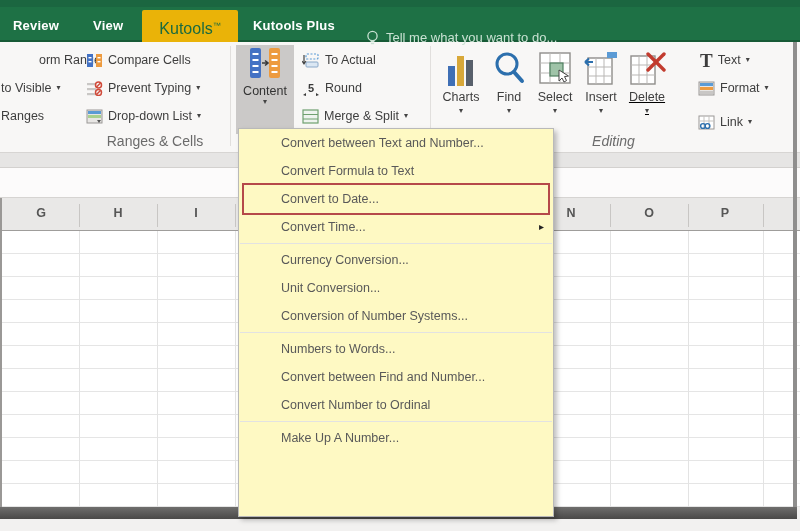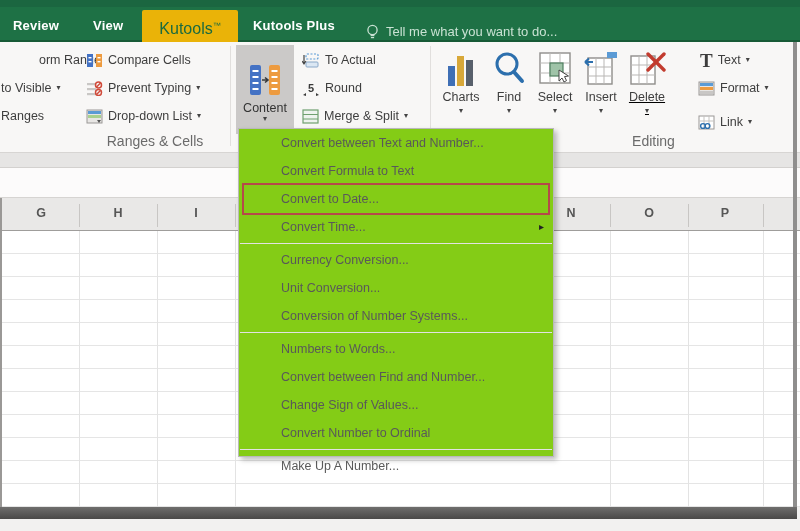--- a/index.html
+++ b/index.html
@@ -14,39 +14,39 @@
   
   #tabbar{left:0;top:0;width:800px;height:42px;background:#1e7145;}
   #tabbar-topline{left:0;top:0;width:800px;height:7px;background:#1b6640;}
   #tabbar-bottomline{left:0;top:40px;width:800px;height:2px;background:#175a36;}
   .tab{top:12px;height:28px;line-height:28px;color:#ffffff;font-size:13px;
        font-weight:600;letter-spacing:.2px;z-index:3;cursor:default;}
   #tab-kutools{left:142px;top:10px;width:96px;height:32px;background:#eab308;
        color:#1a6a40;text-align:center;line-height:32px;z-index:4;
        border-radius:2px 2px 0 0;}
   #tab-kutools sup{font-size:8px;}
-  #tellme{left:366px;top:18px;height:28px;line-height:28px;color:#c9e2d3;
+  #tellme{left:366px;top:24px;height:28px;line-height:28px;color:#c9e2d3;
        font-size:13px;display:flex;align-items:center;gap:7px;z-index:3;}
 
   
   #ribbon{left:0;top:42px;width:800px;height:110px;background:#f8f7f6;
        border-bottom:1px solid #d7d5d3;}
   .rrow{height:18px;line-height:18px;font-size:12.5px;color:#3e3e3e;white-space:nowrap;
        display:flex;align-items:center;gap:5px;}
   .caret{font-size:8px;color:#444;font-family:"DejaVu Sans",sans-serif;line-height:1;}
   .grouplabel{font-size:14px;color:#6b6b6b;text-align:center;}
   .vsep{width:1px;background:#e1dfdd;top:46px;height:100px;}
   .bigbtn{display:flex;flex-direction:column;align-items:center;cursor:default;}
   .bigbtn .lbl{font-size:12.5px;color:#3e3e3e;margin-top:2px;}
   .bigbtn .caret{margin-top:3px;}
 
   
   #content-btn{left:236px;top:45px;width:58px;height:89px;background:#cbc9c8;
        display:flex;flex-direction:column;align-items:center;justify-content:flex-start;
-       padding-top:18px;box-sizing:border-box;}
+       padding-top:1px;box-sizing:border-box;}
   #content-btn .lbl{font-size:12.5px;color:#333;margin-top:4px;}
 
   
   #strip-gray{left:0;top:153px;width:800px;height:15px;background:#e6e5e4;
        border-bottom:1px solid #d3d1cf;box-sizing:border-box;}
   #strip-white{left:0;top:168px;width:800px;height:30px;background:#fcfbfb;
        border-bottom:1px solid #d6d4d2;box-sizing:border-box;}
 
   
   #colheaders{left:0;top:198px;width:800px;height:33px;background:#e9e8e7;
@@ -54,21 +54,21 @@
   .colletter{top:206px;width:30px;text-align:center;font-size:12.5px;font-weight:600;color:#565656;}
   .coldiv{top:204px;width:1px;height:23px;background:#c8c6c4;}
 
   
   #grid{left:0;top:231px;width:800px;height:276px;
        background:repeating-linear-gradient(to bottom,#ffffff 0 22px,#e5e5e5 22px 23px);}
   .gridv{top:231px;width:1px;height:276px;background:#e3e3e3;}
   #sheet-left-edge{left:0;top:198px;width:2px;height:321px;background:#9a9896;}
 
   
-  #menu{left:238px;top:128px;width:316px;height:329px;background:#84cc16;
+  #menu{left:238px;top:128px;width:316px;height:389px;background:#fef9c3;
        border:1px solid #b9b9b9;box-sizing:border-box;z-index:10;
        box-shadow:3px 3px 5px rgba(0,0,0,0.25);}
   .menu-item{height:28px;line-height:28px;padding-left:42px;font-size:12.5px;
        color:#595959;position:relative;white-space:nowrap;cursor:default;}
   .menu-item .subarrow{position:absolute;right:9px;top:0;font-size:10px;color:#222;
        font-family:"DejaVu Sans",sans-serif;}
   .menu-sep{height:5px;display:flex;align-items:center;padding:0 1px;}
   .menu-sep .sep-line{height:1px;background:#e2e2e2;width:100%;}
   #highlight-box{position:absolute;left:3px;right:3px;top:-2px;bottom:-2px;
        border:2px solid #b5494a;pointer-events:none;}
@@ -280,21 +280,21 @@
     <rect x="1" y="1" width="15" height="13" fill="#fff" stroke="#9a9896" stroke-width="1"></rect>
     <line x1="6" y1="1" x2="6" y2="14" stroke="#c5c3c1" stroke-width="1"></line>
     <line x1="11" y1="1" x2="11" y2="14" stroke="#c5c3c1" stroke-width="1"></line>
     <line x1="1" y1="6" x2="16" y2="6" stroke="#c5c3c1" stroke-width="1"></line>
     <circle cx="5" cy="11" r="2.4" fill="none" stroke="#2c6fad" stroke-width="1.4"></circle>
     <circle cx="9.5" cy="11" r="2.4" fill="none" stroke="#2c6fad" stroke-width="1.4"></circle>
   </svg>
   <span>Link</span>
   <span class="caret">▾</span>
 </div>
-<div class="abs grouplabel" style="left:576px;top:133px;width:155px;">Editing</div>
+<div class="abs grouplabel" style="left:536px;top:133px;width:155px;font-style:italic;">Editing</div>
 
 <div class="abs" id="strip-gray"></div>
 <div class="abs" id="strip-white"></div>
 
 <div class="abs" id="colheaders"></div>
 <div class="abs colletter" style="left:26px;">G</div>
 <div class="abs colletter" style="left:103px;">H</div>
 <div class="abs colletter" style="left:181px;">I</div>
 <div class="abs colletter" style="left:556px;">N</div>
 <div class="abs colletter" style="left:634px;">O</div>
@@ -330,21 +330,20 @@
       <div class="sep-line"></div>
     </div>
   <div class="menu-item">Currency Conversion...</div>
   <div class="menu-item">Unit Conversion...</div>
   <div class="menu-item">Conversion of Number Systems...</div>
   <div class="menu-sep">
       <div class="sep-line"></div>
     </div>
   <div class="menu-item">Numbers to Words...</div>
   <div class="menu-item">Convert between Find and Number...</div>
-  <div class="menu-item">Change Sign of Values...</div>
   <div class="menu-item">Convert Number to Ordinal</div>
   <div class="menu-sep">
       <div class="sep-line"></div>
     </div>
   <div class="menu-item">Make Up A Number...</div>
 </div>
 
 <div class="abs" id="right-border"></div>
 <div class="abs" id="bottom-bar"></div>
 

